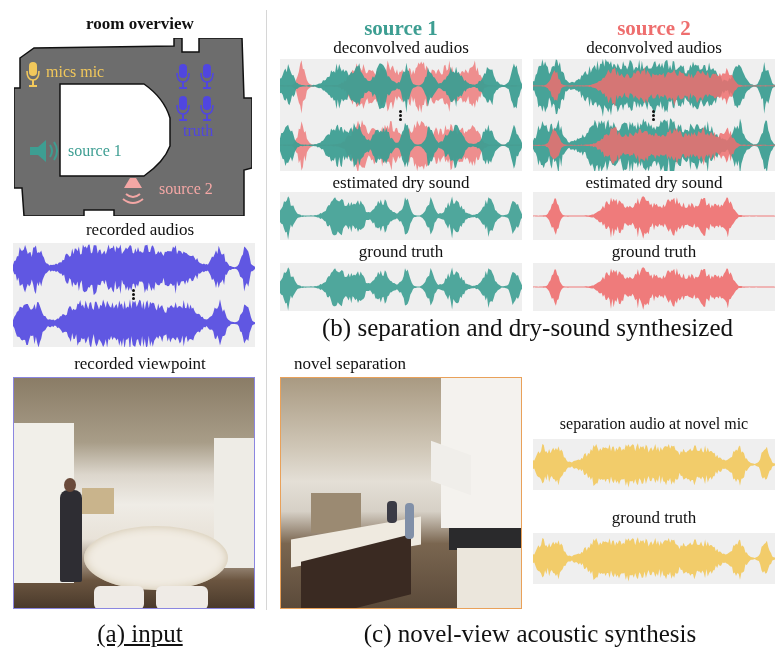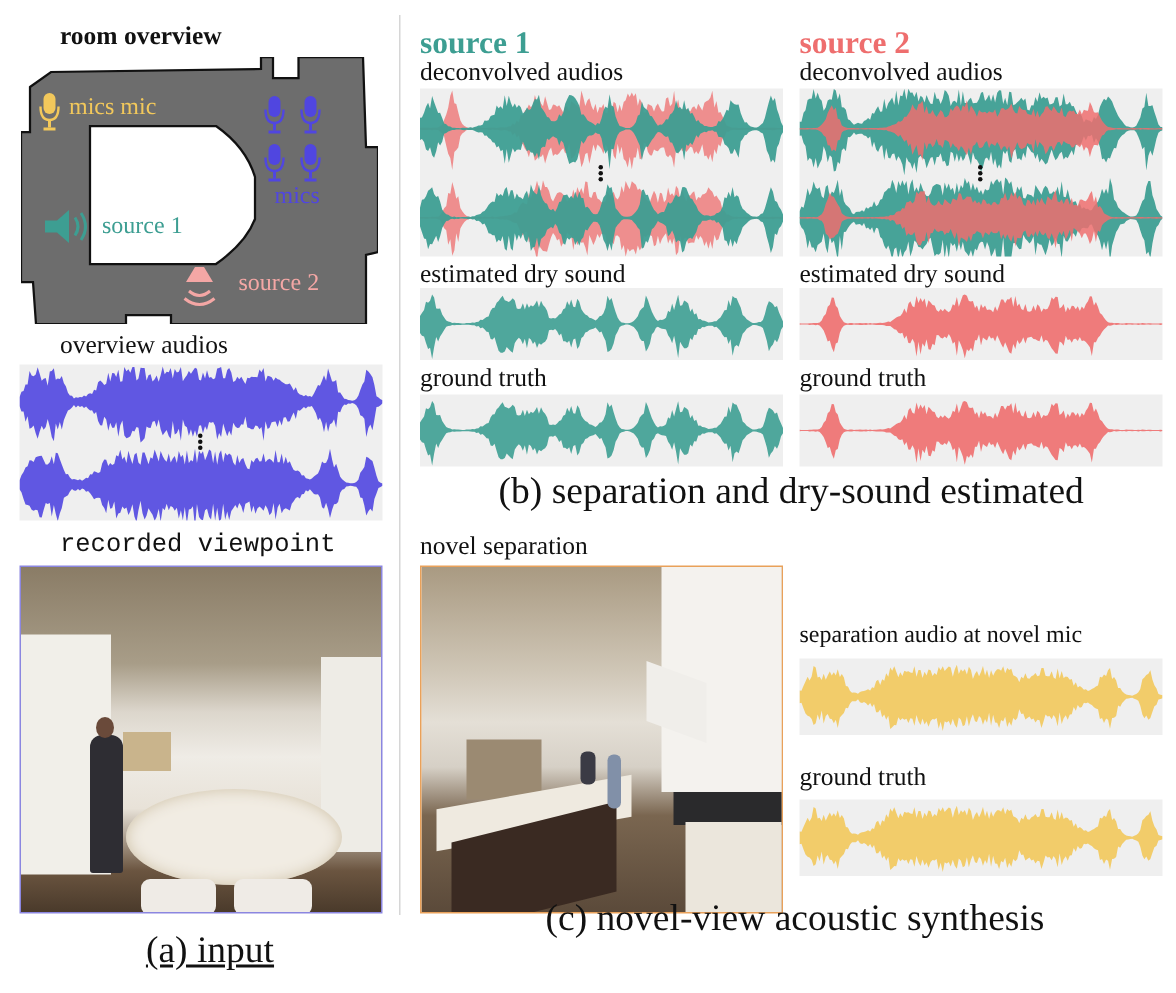--- a/index.html
+++ b/index.html
@@ -1,19 +1,19 @@
 <!DOCTYPE html>
 <html><head>
 <meta charset="utf-8">
 <style>
   html, body { margin:0; padding:0; background:#ffffff; }
   body { width:784px; height:662px; position:relative; overflow:hidden;
          font-family:"Liberation Serif", "DejaVu Serif", serif; color:#111; }
   .abs { position:absolute; }
-  .lbl { position:absolute; text-align:left; font-size:17px; white-space:nowrap; }
+  .lbl { position:absolute; text-align:center; font-size:17px; white-space:nowrap; }
   .bold { font-weight:bold; }
   .wave-box { position:absolute; background:#efefef; }
   .wave-box svg { display:block; width:100%; height:100%; }
   .divider { position:absolute; background:#d6d6d6; }
   .caption { position:absolute; text-align:center; font-size:25px; white-space:nowrap; }
   .photo { position:absolute; box-sizing:border-box; overflow:hidden; }
   .dots { position:absolute; width:4px; }
   .dots i { display:block; width:3px; height:3px; background:#111; border-radius:50%; margin:0 0 1px 0; }
 </style>
 </head>
@@ -61,54 +61,54 @@
         </g>
       <g transform="translate(24,32)">
           <rect x="3" y="0" width="8" height="14" rx="4" stroke="none"></rect>
           <path d="M1,9 Q1,18 7,18 Q13,18 13,9" stroke-width="1.6" fill="none"></path>
           <rect x="6" y="18" width="2" height="5" stroke="none"></rect>
           <rect x="3" y="23" width="8" height="2" stroke="none"></rect>
         </g>
     </g>
   </svg>
 </div>
-<div class="abs" style="left:183px; top:122px; font-size:16px; color:#5046e0;">mics</div>
+<div class="abs" style="left:183px; top:122px; font-size:16px; color:#5046e0;">truth</div>
 
 <div class="abs" style="left:28px; top:138px;">
   <svg width="34" height="26">
       <path d="M2,9 L10,9 L18,2 L18,24 L10,17 L2,17 Z" fill="#3d9e92"></path>
       <path d="M22,7 Q26,13 22,19" stroke="#3d9e92" stroke-width="2" fill="none"></path>
       <path d="M26,4 Q32,13 26,22" stroke="#3d9e92" stroke-width="2" fill="none"></path>
     </svg>
 </div>
 <div class="abs" style="left:68px; top:142px; font-size:16px; color:#3d9e92;">source 1</div>
 
 <div class="abs" style="left:118px; top:174px;">
   <svg width="30" height="34">
       <path d="M12,4 L18,4 L24,14 L6,14 Z" fill="#f4a7a5"></path>
       <path d="M8,20 Q15,26 22,20" stroke="#f4a7a5" stroke-width="2" fill="none"></path>
       <path d="M5,25 Q15,33 25,25" stroke="#f4a7a5" stroke-width="2" fill="none"></path>
     </svg>
 </div>
 <div class="abs" style="left:159px; top:180px; font-size:16px; color:#f4a7a5;">source 2</div>
 
-<div class="lbl" style="left:40px; top:220px; width:200px;">overview audios</div>
+<div class="lbl" style="left:40px; top:220px; width:200px;">recorded audios</div>
 <div class="wave-box" style="left:13px; top:243px; width:242px; height:104px;">
   <svg class="wave" viewBox="0 0 242 104">
       <path d="M0,21.876298612162525 L0.0,21.9 L1.3,18.1 L2.7,17.6 L4.0,13.3 L5.4,13.3 L6.7,4.3 L8.1,7.4 L9.4,7.8 L10.8,6.6 L12.1,1.9 L13.4,6.0 L14.8,10.9 L16.1,9.5 L17.5,9.0 L18.8,14.1 L20.2,4.6 L21.5,4.4 L22.9,2.5 L24.2,10.1 L25.5,9.3 L26.9,9.7 L28.2,7.6 L29.6,12.5 L30.9,14.5 L32.3,18.9 L33.6,20.6 L35.0,20.8 L36.3,22.6 L37.6,21.8 L39.0,22.1 L40.3,21.7 L41.7,21.8 L43.0,20.6 L44.4,21.4 L45.7,19.7 L47.1,19.2 L48.4,19.6 L49.7,16.8 L51.1,17.3 L52.4,11.8 L53.8,10.6 L55.1,11.8 L56.5,13.7 L57.8,12.9 L59.2,5.5 L60.5,11.3 L61.8,5.6 L63.2,5.8 L64.5,8.3 L65.9,3.5 L67.2,11.5 L68.6,11.1 L69.9,1.6 L71.3,4.5 L72.6,3.2 L73.9,5.5 L75.3,1.7 L76.6,1.6 L78.0,10.6 L79.3,9.4 L80.7,2.2 L82.0,2.3 L83.4,2.4 L84.7,10.6 L86.0,7.1 L87.4,6.5 L88.7,11.4 L90.1,9.8 L91.4,7.4 L92.8,11.5 L94.1,7.2 L95.5,1.4 L96.8,6.5 L98.1,4.9 L99.5,5.1 L100.8,2.3 L102.2,9.3 L103.5,3.0 L104.9,5.4 L106.2,4.9 L107.6,1.6 L108.9,11.1 L110.2,9.0 L111.6,7.1 L112.9,4.4 L114.3,6.2 L115.6,4.2 L117.0,2.1 L118.3,2.9 L119.7,10.1 L121.0,10.6 L122.3,5.3 L123.7,9.3 L125.0,3.9 L126.4,8.8 L127.7,8.3 L129.1,9.8 L130.4,9.2 L131.8,2.6 L133.1,2.3 L134.4,1.7 L135.8,9.1 L137.1,9.1 L138.5,3.6 L139.8,2.3 L141.2,5.4 L142.5,11.6 L143.9,10.8 L145.2,8.1 L146.5,9.9 L147.9,8.2 L149.2,10.7 L150.6,13.0 L151.9,8.8 L153.3,9.1 L154.6,8.1 L156.0,8.3 L157.3,8.3 L158.6,8.5 L160.0,3.4 L161.3,5.2 L162.7,2.3 L164.0,11.3 L165.4,7.5 L166.7,7.8 L168.1,8.5 L169.4,10.9 L170.7,8.6 L172.1,9.8 L173.4,10.1 L174.8,11.5 L176.1,12.4 L177.5,13.1 L178.8,13.1 L180.2,12.6 L181.5,14.8 L182.8,17.3 L184.2,15.1 L185.5,18.7 L186.9,20.0 L188.2,20.4 L189.6,21.2 L190.9,20.4 L192.3,21.4 L193.6,21.0 L194.9,21.7 L196.3,19.3 L197.6,16.7 L199.0,13.6 L200.3,14.2 L201.7,10.9 L203.0,7.2 L204.4,10.9 L205.7,2.7 L207.0,6.8 L208.4,11.3 L209.7,11.4 L211.1,10.4 L212.4,18.7 L213.8,18.7 L215.1,20.7 L216.5,22.9 L217.8,23.0 L219.1,23.7 L220.5,23.9 L221.8,24.2 L223.2,23.8 L224.5,23.0 L225.9,20.9 L227.2,17.0 L228.6,13.3 L229.9,11.4 L231.2,3.5 L232.6,4.7 L233.9,6.4 L235.3,8.5 L236.6,13.7 L238.0,21.1 L239.3,22.0 L240.7,23.1 L242.0,23.8 L242.0,25.9 L240.7,27.2 L239.3,28.2 L238.0,28.4 L236.6,36.6 L235.3,43.8 L233.9,40.0 L232.6,42.3 L231.2,48.4 L229.9,36.1 L228.6,34.5 L227.2,33.8 L225.9,29.5 L224.5,27.1 L223.2,26.1 L221.8,25.7 L220.5,26.1 L219.1,26.0 L217.8,27.0 L216.5,26.7 L215.1,28.5 L213.8,31.8 L212.4,31.5 L211.1,42.1 L209.7,36.5 L208.4,39.0 L207.0,39.9 L205.7,44.9 L204.4,38.2 L203.0,45.1 L201.7,39.0 L200.3,35.5 L199.0,37.2 L197.6,32.5 L196.3,30.0 L194.9,27.6 L193.6,28.2 L192.3,28.0 L190.9,29.3 L189.6,28.3 L188.2,29.6 L186.9,30.8 L185.5,30.3 L184.2,36.3 L182.8,32.0 L181.5,34.5 L180.2,37.8 L178.8,38.2 L177.5,35.2 L176.1,35.4 L174.8,40.6 L173.4,37.0 L172.1,41.7 L170.7,38.0 L169.4,38.2 L168.1,38.5 L166.7,42.2 L165.4,43.0 L164.0,37.9 L162.7,50.8 L161.3,41.6 L160.0,43.2 L158.6,41.0 L157.3,40.6 L156.0,43.1 L154.6,43.2 L153.3,42.3 L151.9,42.0 L150.6,34.7 L149.2,40.2 L147.9,39.8 L146.5,42.2 L145.2,42.3 L143.9,41.4 L142.5,38.9 L141.2,47.4 L139.8,44.2 L138.5,47.9 L137.1,43.7 L135.8,39.4 L134.4,48.3 L133.1,45.6 L131.8,50.0 L130.4,40.8 L129.1,38.4 L127.7,38.8 L126.4,38.3 L125.0,43.7 L123.7,41.1 L122.3,45.8 L121.0,40.5 L119.7,40.9 L118.3,48.1 L117.0,43.9 L115.6,48.1 L114.3,43.2 L112.9,47.5 L111.6,41.8 L110.2,40.9 L108.9,36.7 L107.6,50.9 L106.2,42.8 L104.9,45.6 L103.5,46.6 L102.2,37.7 L100.8,49.5 L99.5,47.7 L98.1,43.7 L96.8,45.4 L95.5,47.1 L94.1,43.1 L92.8,36.7 L91.4,41.6 L90.1,37.7 L88.7,38.1 L87.4,42.3 L86.0,42.1 L84.7,41.4 L83.4,49.1 L82.0,50.9 L80.7,52.0 L79.3,42.1 L78.0,41.7 L76.6,44.7 L75.3,44.1 L73.9,47.9 L72.6,48.7 L71.3,49.2 L69.9,47.4 L68.6,37.3 L67.2,40.5 L65.9,48.1 L64.5,38.5 L63.2,42.2 L61.8,42.1 L60.5,38.9 L59.2,44.2 L57.8,36.7 L56.5,34.9 L55.1,40.6 L53.8,40.5 L52.4,37.7 L51.1,31.6 L49.7,33.0 L48.4,30.5 L47.1,30.7 L45.7,29.5 L44.4,28.0 L43.0,29.0 L41.7,27.7 L40.3,28.3 L39.0,27.4 L37.6,28.7 L36.3,27.0 L35.0,28.6 L33.6,30.0 L32.3,30.7 L30.9,33.8 L29.6,37.0 L28.2,43.4 L26.9,38.4 L25.5,43.3 L24.2,39.3 L22.9,51.1 L21.5,48.3 L20.2,41.6 L18.8,36.4 L17.5,41.6 L16.1,43.5 L14.8,40.8 L13.4,44.8 L12.1,49.5 L10.8,45.9 L9.4,40.7 L8.1,42.2 L6.7,42.8 L5.4,34.5 L4.0,38.1 L2.7,31.3 L1.3,31.3 L0.0,27.6 Z" fill="#5046e0" opacity="0.9"></path>
       <path d="M0,77.34784444593026 L0.0,77.3 L1.3,73.8 L2.7,71.7 L4.0,68.7 L5.4,67.9 L6.7,63.8 L8.1,64.0 L9.4,65.0 L10.8,61.9 L12.1,61.4 L13.4,61.0 L14.8,60.9 L16.1,63.7 L17.5,66.6 L18.8,66.6 L20.2,65.1 L21.5,61.1 L22.9,66.5 L24.2,58.9 L25.5,59.2 L26.9,63.1 L28.2,66.7 L29.6,70.4 L30.9,73.1 L32.3,73.0 L33.6,75.3 L35.0,76.7 L36.3,76.3 L37.6,76.6 L39.0,77.1 L40.3,76.5 L41.7,77.5 L43.0,76.7 L44.4,75.5 L45.7,75.8 L47.1,73.2 L48.4,73.3 L49.7,71.1 L51.1,71.6 L52.4,72.4 L53.8,71.7 L55.1,66.0 L56.5,63.3 L57.8,63.5 L59.2,67.6 L60.5,65.7 L61.8,67.0 L63.2,66.2 L64.5,60.5 L65.9,61.3 L67.2,56.9 L68.6,63.3 L69.9,61.4 L71.3,65.6 L72.6,57.5 L73.9,62.1 L75.3,66.3 L76.6,60.1 L78.0,58.9 L79.3,65.3 L80.7,66.9 L82.0,58.7 L83.4,58.7 L84.7,62.5 L86.0,66.5 L87.4,61.8 L88.7,62.9 L90.1,56.6 L91.4,60.3 L92.8,64.7 L94.1,57.7 L95.5,61.1 L96.8,63.5 L98.1,64.8 L99.5,59.3 L100.8,65.4 L102.2,62.7 L103.5,61.0 L104.9,65.7 L106.2,57.6 L107.6,61.9 L108.9,60.2 L110.2,66.6 L111.6,57.4 L112.9,65.7 L114.3,63.6 L115.6,64.6 L117.0,56.2 L118.3,65.7 L119.7,57.5 L121.0,59.7 L122.3,57.8 L123.7,63.9 L125.0,60.8 L126.4,56.7 L127.7,57.7 L129.1,65.8 L130.4,58.0 L131.8,66.8 L133.1,59.5 L134.4,57.2 L135.8,65.2 L137.1,58.8 L138.5,60.7 L139.8,59.4 L141.2,60.5 L142.5,65.3 L143.9,67.4 L145.2,60.4 L146.5,65.6 L147.9,63.1 L149.2,62.3 L150.6,66.5 L151.9,69.4 L153.3,69.8 L154.6,63.7 L156.0,65.3 L157.3,62.9 L158.6,62.2 L160.0,64.6 L161.3,64.5 L162.7,59.1 L164.0,65.2 L165.4,63.5 L166.7,62.9 L168.1,63.8 L169.4,65.5 L170.7,57.0 L172.1,65.1 L173.4,65.2 L174.8,59.3 L176.1,66.3 L177.5,61.5 L178.8,65.8 L180.2,64.5 L181.5,67.9 L182.8,70.3 L184.2,71.0 L185.5,70.7 L186.9,71.6 L188.2,74.0 L189.6,73.8 L190.9,75.9 L192.3,76.2 L193.6,76.6 L194.9,76.0 L196.3,74.6 L197.6,73.6 L199.0,72.7 L200.3,69.7 L201.7,64.6 L203.0,65.8 L204.4,65.5 L205.7,62.7 L207.0,56.2 L208.4,63.3 L209.7,68.7 L211.1,66.2 L212.4,70.3 L213.8,74.8 L215.1,76.5 L216.5,77.6 L217.8,78.6 L219.1,78.8 L220.5,79.1 L221.8,79.2 L223.2,79.0 L224.5,78.4 L225.9,76.9 L227.2,72.1 L228.6,70.4 L229.9,68.4 L231.2,61.5 L232.6,62.2 L233.9,63.4 L235.3,64.3 L236.6,68.8 L238.0,74.2 L239.3,77.8 L240.7,78.8 L242.0,79.3 L242.0,80.9 L240.7,81.6 L239.3,82.3 L238.0,86.0 L236.6,89.7 L235.3,98.0 L233.9,96.1 L232.6,97.8 L231.2,100.6 L229.9,94.0 L228.6,89.0 L227.2,88.6 L225.9,83.5 L224.5,81.5 L223.2,81.3 L221.8,81.0 L220.5,80.9 L219.1,81.1 L217.8,81.3 L216.5,83.0 L215.1,83.5 L213.8,85.5 L212.4,91.6 L211.1,93.0 L209.7,93.1 L208.4,96.9 L207.0,102.4 L205.7,96.4 L204.4,92.2 L203.0,96.2 L201.7,95.2 L200.3,88.6 L199.0,86.5 L197.6,86.7 L196.3,86.4 L194.9,84.7 L193.6,83.1 L192.3,84.6 L190.9,83.8 L189.6,86.4 L188.2,86.5 L186.9,89.4 L185.5,88.4 L184.2,89.0 L182.8,91.1 L181.5,92.9 L180.2,97.4 L178.8,96.5 L177.5,95.9 L176.1,96.6 L174.8,99.2 L173.4,92.8 L172.1,95.4 L170.7,103.4 L169.4,92.4 L168.1,98.6 L166.7,100.5 L165.4,96.3 L164.0,93.8 L162.7,97.5 L161.3,95.9 L160.0,94.6 L158.6,96.0 L157.3,99.5 L156.0,94.2 L154.6,98.6 L153.3,91.3 L151.9,92.2 L150.6,92.8 L149.2,99.0 L147.9,94.5 L146.5,92.4 L145.2,96.0 L143.9,93.6 L142.5,95.8 L141.2,97.7 L139.8,103.7 L138.5,98.0 L137.1,103.5 L135.8,92.8 L134.4,103.2 L133.1,104.4 L131.8,95.5 L130.4,104.1 L129.1,92.9 L127.7,103.4 L126.4,101.5 L125.0,96.1 L123.7,97.1 L122.3,103.8 L121.0,103.3 L119.7,101.7 L118.3,93.0 L117.0,108.5 L115.6,94.5 L114.3,96.4 L112.9,96.7 L111.6,105.9 L110.2,95.0 L108.9,103.8 L107.6,97.2 L106.2,102.7 L104.9,95.5 L103.5,97.5 L102.2,95.1 L100.8,94.3 L99.5,97.1 L98.1,92.9 L96.8,97.2 L95.5,95.6 L94.1,104.8 L92.8,96.2 L91.4,101.6 L90.1,104.1 L88.7,100.2 L87.4,98.1 L86.0,95.9 L84.7,100.7 L83.4,103.4 L82.0,99.2 L80.7,90.9 L79.3,97.2 L78.0,105.1 L76.6,101.4 L75.3,93.2 L73.9,97.8 L72.6,100.4 L71.3,95.3 L69.9,96.4 L68.6,94.7 L67.2,98.9 L65.9,99.3 L64.5,102.7 L63.2,91.3 L61.8,95.7 L60.5,96.2 L59.2,90.1 L57.8,99.1 L56.5,95.6 L55.1,93.6 L53.8,89.0 L52.4,88.8 L51.1,89.0 L49.7,89.9 L48.4,87.7 L47.1,85.9 L45.7,84.4 L44.4,84.9 L43.0,83.1 L41.7,82.6 L40.3,84.0 L39.0,83.0 L37.6,84.2 L36.3,84.0 L35.0,83.0 L33.6,84.7 L32.3,87.1 L30.9,88.0 L29.6,88.9 L28.2,95.7 L26.9,99.1 L25.5,104.5 L24.2,99.7 L22.9,93.7 L21.5,101.3 L20.2,92.4 L18.8,93.0 L17.5,92.4 L16.1,97.0 L14.8,102.0 L13.4,101.9 L12.1,97.1 L10.8,96.8 L9.4,97.5 L8.1,96.8 L6.7,94.2 L5.4,93.7 L4.0,93.4 L2.7,89.7 L1.3,85.1 L0.0,83.1 Z" fill="#5046e0" opacity="0.9"></path>
     </svg>
 </div>
 <div class="dots" style="left:132px; top:289px;">
     <i></i>
     <i></i>
     <i></i>
   </div>
 
-<div class="lbl" style="left:40px; top:354px; width:200px;font-family:Liberation Mono, monospace;">recorded viewpoint</div>
+<div class="lbl" style="left:40px; top:354px; width:200px;">recorded viewpoint</div>
 <div class="photo" style="left:13px; top:377px; width:242px; height:232px; border:1.5px solid #8b86e0; background:linear-gradient(180deg,#8a7c66 0%,#a89d88 28%,#dcd6cc 42%,#efece6 55%,#e8e2d8 70%,#6b5540 88%,#4a3a2b 100%);">
   <div class="abs" style="left:0; top:45px; width:60px; height:160px; background:#f1efe9;"></div>
   <div class="abs" style="left:200px; top:60px; width:42px; height:130px; background:#eeece6;"></div>
   <div class="abs" style="left:68px; top:110px; width:32px; height:26px; background:#c9b48c;"></div>
   <div class="abs" style="left:46px; top:112px; width:22px; height:92px; background:#2e2d33; border-radius:8px 8px 2px 2px;"></div>
   <div class="abs" style="left:50px; top:100px; width:12px; height:14px; background:#6a4a3a; border-radius:50%;"></div>
   <div class="abs" style="left:70px; top:148px; width:144px; height:64px; background:#f1ece3; border-radius:50%; box-shadow: inset 0 0 10px #cfc2a8;"></div>
   <div class="abs" style="left:80px; top:208px; width:50px; height:24px; background:#efebe6; border-radius:6px;"></div>
   <div class="abs" style="left:142px; top:208px; width:52px; height:24px; background:#efebe6; border-radius:6px;"></div>
 </div>
@@ -167,21 +167,21 @@
   <svg class="wave sparse" viewBox="0 0 242 48">
       <path d="M0,18.637104585394887 L0.0,18.6 L1.3,16.7 L2.7,14.6 L4.0,9.2 L5.4,9.9 L6.7,8.5 L8.1,4.3 L9.4,6.3 L10.8,13.7 L12.1,13.8 L13.4,13.6 L14.8,17.6 L16.1,19.7 L17.5,21.7 L18.8,22.3 L20.2,22.6 L21.5,23.4 L22.9,23.2 L24.2,23.4 L25.5,23.4 L26.9,23.5 L28.2,23.6 L29.6,23.6 L30.9,23.3 L32.3,23.4 L33.6,23.4 L35.0,23.0 L36.3,23.2 L37.6,22.7 L39.0,22.5 L40.3,21.1 L41.7,21.4 L43.0,20.3 L44.4,19.4 L45.7,19.0 L47.1,15.2 L48.4,13.3 L49.7,13.2 L51.1,9.8 L52.4,8.7 L53.8,6.6 L55.1,5.2 L56.5,8.1 L57.8,8.7 L59.2,9.4 L60.5,8.3 L61.8,6.9 L63.2,8.3 L64.5,13.7 L65.9,14.0 L67.2,13.6 L68.6,10.2 L69.9,14.3 L71.3,10.1 L72.6,13.1 L73.9,11.5 L75.3,12.4 L76.6,10.8 L78.0,8.3 L79.3,12.9 L80.7,8.5 L82.0,11.4 L83.4,12.8 L84.7,15.2 L86.0,20.0 L87.4,20.3 L88.7,20.0 L90.1,20.4 L91.4,19.3 L92.8,17.7 L94.1,17.1 L95.5,14.1 L96.8,13.5 L98.1,8.8 L99.5,11.7 L100.8,7.6 L102.2,12.5 L103.5,12.9 L104.9,7.2 L106.2,9.1 L107.6,14.1 L108.9,16.1 L110.2,17.7 L111.6,18.3 L112.9,19.9 L114.3,20.1 L115.6,20.9 L117.0,21.7 L118.3,20.7 L119.7,18.9 L121.0,18.5 L122.3,16.9 L123.7,13.1 L125.0,5.2 L126.4,8.4 L127.7,6.6 L129.1,11.8 L130.4,16.0 L131.8,19.8 L133.1,21.9 L134.4,23.0 L135.8,23.2 L137.1,23.5 L138.5,23.5 L139.8,23.4 L141.2,22.8 L142.5,22.0 L143.9,20.5 L145.2,18.9 L146.5,15.3 L147.9,13.6 L149.2,12.7 L150.6,5.0 L151.9,7.9 L153.3,12.1 L154.6,15.9 L156.0,18.7 L157.3,20.9 L158.6,22.0 L160.0,21.1 L161.3,21.4 L162.7,20.9 L164.0,19.9 L165.4,15.2 L166.7,16.1 L168.1,10.3 L169.4,14.7 L170.7,9.6 L172.1,4.5 L173.4,11.8 L174.8,11.5 L176.1,8.3 L177.5,9.2 L178.8,10.4 L180.2,15.9 L181.5,13.6 L182.8,17.6 L184.2,16.8 L185.5,20.8 L186.9,20.7 L188.2,21.6 L189.6,21.8 L190.9,22.4 L192.3,23.0 L193.6,22.8 L194.9,22.7 L196.3,22.1 L197.6,22.1 L199.0,20.6 L200.3,19.6 L201.7,17.4 L203.0,14.8 L204.4,14.6 L205.7,8.0 L207.0,12.2 L208.4,5.3 L209.7,6.5 L211.1,6.9 L212.4,10.0 L213.8,13.0 L215.1,18.0 L216.5,19.1 L217.8,20.9 L219.1,21.7 L220.5,22.7 L221.8,23.3 L223.2,23.3 L224.5,23.1 L225.9,22.7 L227.2,22.6 L228.6,21.3 L229.9,17.5 L231.2,12.4 L232.6,8.9 L233.9,9.5 L235.3,10.6 L236.6,12.8 L238.0,12.0 L239.3,16.2 L240.7,19.3 L242.0,22.3 L242.0,25.8 L240.7,27.8 L239.3,33.1 L238.0,36.1 L236.6,34.3 L235.3,37.6 L233.9,39.4 L232.6,42.1 L231.2,35.2 L229.9,30.6 L228.6,26.7 L227.2,25.6 L225.9,25.3 L224.5,24.8 L223.2,24.7 L221.8,24.6 L220.5,25.5 L219.1,26.4 L217.8,27.2 L216.5,29.0 L215.1,30.5 L213.8,34.9 L212.4,39.1 L211.1,38.0 L209.7,39.2 L208.4,45.1 L207.0,34.1 L205.7,37.4 L204.4,32.6 L203.0,32.8 L201.7,31.1 L200.3,28.5 L199.0,27.1 L197.6,25.8 L196.3,26.2 L194.9,25.1 L193.6,25.2 L192.3,25.2 L190.9,25.5 L189.6,26.1 L188.2,26.0 L186.9,27.3 L185.5,27.4 L184.2,31.3 L182.8,31.1 L181.5,34.9 L180.2,33.4 L178.8,39.2 L177.5,40.2 L176.1,40.1 L174.8,38.4 L173.4,35.9 L172.1,46.6 L170.7,38.2 L169.4,31.8 L168.1,36.8 L166.7,33.4 L165.4,31.5 L164.0,27.7 L162.7,27.4 L161.3,27.1 L160.0,26.6 L158.6,25.9 L157.3,26.5 L156.0,29.3 L154.6,30.8 L153.3,37.0 L151.9,40.3 L150.6,42.4 L149.2,35.3 L147.9,35.4 L146.5,33.5 L145.2,29.5 L143.9,27.7 L142.5,26.0 L141.2,25.3 L139.8,24.6 L138.5,24.4 L137.1,24.4 L135.8,24.9 L134.4,25.1 L133.1,26.0 L131.8,29.0 L130.4,31.5 L129.1,37.0 L127.7,40.7 L126.4,42.0 L125.0,42.6 L123.7,35.1 L122.3,32.3 L121.0,29.0 L119.7,29.7 L118.3,27.8 L117.0,26.3 L115.6,27.2 L114.3,27.5 L112.9,28.0 L111.6,29.2 L110.2,29.6 L108.9,32.4 L107.6,33.3 L106.2,38.7 L104.9,40.7 L103.5,33.7 L102.2,34.4 L100.8,39.6 L99.5,35.1 L98.1,36.5 L96.8,35.5 L95.5,35.5 L94.1,30.3 L92.8,31.6 L91.4,28.9 L90.1,27.3 L88.7,28.1 L87.4,27.9 L86.0,28.1 L84.7,33.9 L83.4,35.9 L82.0,36.7 L80.7,37.9 L79.3,36.9 L78.0,40.0 L76.6,35.6 L75.3,37.3 L73.9,34.4 L72.6,33.3 L71.3,40.2 L69.9,33.8 L68.6,37.5 L67.2,34.4 L65.9,33.1 L64.5,34.6 L63.2,36.6 L61.8,43.2 L60.5,42.2 L59.2,40.9 L57.8,39.3 L56.5,42.4 L55.1,43.2 L53.8,43.2 L52.4,41.9 L51.1,37.6 L49.7,32.8 L48.4,34.4 L47.1,34.0 L45.7,29.4 L44.4,29.1 L43.0,27.5 L41.7,26.3 L40.3,26.9 L39.0,25.4 L37.6,25.6 L36.3,24.9 L35.0,24.8 L33.6,24.6 L32.3,24.5 L30.9,24.5 L29.6,24.5 L28.2,24.5 L26.9,24.6 L25.5,24.7 L24.2,24.6 L22.9,24.9 L21.5,24.7 L20.2,25.2 L18.8,25.4 L17.5,25.9 L16.1,28.0 L14.8,30.2 L13.4,32.4 L12.1,35.6 L10.8,32.6 L9.4,39.5 L8.1,47.4 L6.7,39.8 L5.4,40.6 L4.0,36.6 L2.7,32.3 L1.3,31.8 L0.0,30.0 Z" fill="#3d9e92" opacity="0.9"></path>
     </svg>
 </div>
 <div class="wave-box" style="left:533px; top:263px; width:242px; height:48px;">
   <svg class="wave sparse2" viewBox="0 0 242 48">
       <path d="M0,23.497907473134234 L0.0,23.5 L1.3,23.6 L2.7,23.6 L4.0,23.6 L5.4,23.7 L6.7,23.5 L8.1,23.5 L9.4,23.4 L10.8,23.3 L12.1,23.3 L13.4,23.0 L14.8,21.7 L16.1,18.9 L17.5,17.3 L18.8,12.5 L20.2,11.2 L21.5,6.4 L22.9,6.5 L24.2,11.8 L25.5,13.3 L26.9,18.6 L28.2,20.8 L29.6,22.8 L30.9,23.3 L32.3,23.6 L33.6,23.4 L35.0,23.4 L36.3,23.6 L37.6,23.5 L39.0,23.5 L40.3,23.4 L41.7,23.5 L43.0,23.5 L44.4,23.4 L45.7,23.6 L47.1,23.4 L48.4,23.6 L49.7,23.5 L51.1,23.5 L52.4,23.3 L53.8,23.2 L55.1,23.4 L56.5,23.2 L57.8,22.9 L59.2,22.4 L60.5,22.6 L61.8,21.6 L63.2,20.7 L64.5,19.7 L65.9,19.0 L67.2,18.6 L68.6,16.8 L69.9,13.7 L71.3,16.6 L72.6,10.5 L73.9,8.9 L75.3,12.1 L76.6,12.8 L78.0,5.4 L79.3,10.0 L80.7,6.7 L82.0,9.4 L83.4,7.0 L84.7,13.1 L86.0,8.2 L87.4,9.6 L88.7,11.4 L90.1,11.6 L91.4,14.9 L92.8,15.9 L94.1,14.0 L95.5,15.5 L96.8,13.8 L98.1,15.1 L99.5,16.1 L100.8,14.8 L102.2,10.8 L103.5,11.7 L104.9,6.0 L106.2,12.5 L107.6,8.5 L108.9,4.9 L110.2,4.3 L111.6,5.2 L112.9,8.6 L114.3,9.0 L115.6,8.7 L117.0,13.3 L118.3,11.6 L119.7,15.8 L121.0,10.7 L122.3,13.3 L123.7,11.7 L125.0,14.7 L126.4,14.4 L127.7,14.6 L129.1,16.2 L130.4,12.2 L131.8,15.3 L133.1,11.8 L134.4,7.7 L135.8,7.6 L137.1,10.1 L138.5,7.5 L139.8,7.7 L141.2,5.8 L142.5,12.6 L143.9,5.3 L145.2,12.1 L146.5,10.3 L147.9,14.0 L149.2,14.9 L150.6,10.6 L151.9,15.5 L153.3,15.9 L154.6,15.3 L156.0,11.6 L157.3,15.1 L158.6,10.8 L160.0,12.4 L161.3,16.0 L162.7,13.6 L164.0,14.4 L165.4,13.9 L166.7,11.2 L168.1,6.2 L169.4,7.6 L170.7,5.9 L172.1,6.0 L173.4,13.6 L174.8,12.7 L176.1,10.7 L177.5,16.2 L178.8,12.6 L180.2,14.8 L181.5,11.8 L182.8,12.0 L184.2,14.1 L185.5,12.2 L186.9,15.4 L188.2,12.4 L189.6,14.0 L190.9,10.8 L192.3,8.8 L193.6,5.5 L194.9,5.7 L196.3,11.6 L197.6,9.3 L199.0,12.6 L200.3,16.7 L201.7,17.9 L203.0,19.8 L204.4,21.6 L205.7,22.9 L207.0,23.1 L208.4,23.1 L209.7,23.5 L211.1,23.4 L212.4,23.4 L213.8,23.6 L215.1,23.6 L216.5,23.6 L217.8,23.4 L219.1,23.5 L220.5,23.5 L221.8,23.5 L223.2,23.6 L224.5,23.6 L225.9,23.5 L227.2,23.6 L228.6,23.4 L229.9,23.5 L231.2,23.6 L232.6,23.5 L233.9,23.5 L235.3,23.6 L236.6,23.6 L238.0,23.6 L239.3,23.6 L240.7,23.5 L242.0,23.7 L242.0,24.4 L240.7,24.6 L239.3,24.4 L238.0,24.4 L236.6,24.4 L235.3,24.4 L233.9,24.5 L232.6,24.4 L231.2,24.4 L229.9,24.5 L228.6,24.5 L227.2,24.4 L225.9,24.6 L224.5,24.4 L223.2,24.3 L221.8,24.5 L220.5,24.4 L219.1,24.4 L217.8,24.6 L216.5,24.3 L215.1,24.5 L213.8,24.4 L212.4,24.5 L211.1,24.7 L209.7,24.4 L208.4,24.9 L207.0,25.1 L205.7,25.0 L204.4,26.4 L203.0,27.6 L201.7,29.4 L200.3,31.8 L199.0,33.2 L197.6,36.1 L196.3,36.2 L194.9,45.3 L193.6,39.5 L192.3,37.6 L190.9,36.0 L189.6,35.0 L188.2,35.4 L186.9,32.7 L185.5,35.4 L184.2,33.8 L182.8,34.0 L181.5,36.5 L180.2,34.2 L178.8,34.7 L177.5,31.8 L176.1,38.5 L174.8,36.5 L173.4,35.6 L172.1,43.8 L170.7,43.7 L169.4,41.8 L168.1,40.2 L166.7,37.6 L165.4,35.2 L164.0,34.5 L162.7,36.3 L161.3,31.5 L160.0,35.5 L158.6,35.0 L157.3,34.2 L156.0,34.0 L154.6,32.5 L153.3,32.9 L151.9,33.1 L150.6,37.0 L149.2,32.8 L147.9,35.9 L146.5,37.4 L145.2,34.7 L143.9,40.6 L142.5,37.4 L141.2,43.8 L139.8,42.9 L138.5,39.5 L137.1,36.2 L135.8,39.8 L134.4,37.3 L133.1,34.3 L131.8,31.5 L130.4,35.6 L129.1,33.0 L127.7,33.7 L126.4,31.7 L125.0,35.0 L123.7,34.2 L122.3,33.0 L121.0,38.3 L119.7,30.9 L118.3,34.8 L117.0,34.9 L115.6,42.3 L114.3,39.9 L112.9,42.2 L111.6,40.8 L110.2,46.8 L108.9,41.4 L107.6,37.8 L106.2,34.9 L104.9,45.2 L103.5,35.8 L102.2,37.2 L100.8,32.9 L99.5,30.7 L98.1,33.5 L96.8,32.4 L95.5,33.7 L94.1,33.2 L92.8,31.5 L91.4,31.3 L90.1,38.1 L88.7,37.2 L87.4,41.2 L86.0,40.8 L84.7,34.2 L83.4,39.1 L82.0,36.9 L80.7,44.3 L79.3,35.8 L78.0,45.7 L76.6,36.5 L75.3,33.9 L73.9,36.9 L72.6,36.7 L71.3,31.6 L69.9,33.8 L68.6,29.8 L67.2,30.4 L65.9,29.9 L64.5,27.8 L63.2,27.5 L61.8,26.3 L60.5,25.3 L59.2,25.4 L57.8,25.3 L56.5,24.9 L55.1,24.7 L53.8,24.7 L52.4,24.6 L51.1,24.6 L49.7,24.5 L48.4,24.4 L47.1,24.5 L45.7,24.4 L44.4,24.6 L43.0,24.5 L41.7,24.6 L40.3,24.6 L39.0,24.5 L37.6,24.5 L36.3,24.4 L35.0,24.7 L33.6,24.6 L32.3,24.5 L30.9,24.6 L29.6,25.2 L28.2,26.9 L26.9,29.9 L25.5,36.3 L24.2,37.0 L22.9,42.8 L21.5,39.6 L20.2,35.0 L18.8,35.7 L17.5,31.9 L16.1,28.3 L14.8,26.5 L13.4,25.0 L12.1,24.5 L10.8,24.8 L9.4,24.5 L8.1,24.5 L6.7,24.6 L5.4,24.4 L4.0,24.4 L2.7,24.4 L1.3,24.3 L0.0,24.5 Z" fill="#ee6e6e" opacity="0.9"></path>
     </svg>
 </div>
 
-<div class="caption" style="left:280px; top:314px; width:495px;">(b) separation and dry-sound estimated</div>
+<div class="caption" style="left:280px; top:314px; width:495px;">(b) separation and dry-sound synthesized</div>
 
 <div class="lbl" style="left:280px; top:354px; width:140px;">novel separation</div>
 <div class="photo" style="left:280px; top:377px; width:242px; height:232px; border:1.5px solid #e9a15a; background:linear-gradient(180deg,#a99a82 0%,#cfc6b6 30%,#e4dfd6 45%,#d6d0c6 58%,#7a6650 72%,#5b4a3a 100%);">
   <div class="abs" style="left:160px; top:0; width:82px; height:150px; background:#f4f2ee;"></div>
   <div class="abs" style="left:150px; top:70px; width:40px; height:40px; background:#f0eeea; transform:skewY(20deg);"></div>
   <div class="abs" style="left:168px; top:150px; width:74px; height:22px; background:#2a2a2c;"></div>
   <div class="abs" style="left:176px; top:170px; width:66px; height:62px; background:#ebe6dc;"></div>
   <div class="abs" style="left:30px; top:115px; width:50px; height:40px; background:#9b8a72;"></div>
   <div class="abs" style="left:10px; top:150px; width:130px; height:28px; background:#efeae0; transform:skewY(-10deg);"></div>
   <div class="abs" style="left:20px; top:170px; width:110px; height:60px; background:#3a2a22; transform:skewY(-14deg);"></div>
@@ -195,13 +195,13 @@
       <path d="M0,21.27178723988148 L0.0,21.3 L1.3,21.5 L2.7,18.2 L4.0,15.3 L5.4,12.2 L6.7,14.6 L8.1,12.0 L9.4,5.0 L10.8,6.0 L12.1,12.7 L13.4,12.2 L14.8,14.4 L16.1,10.1 L17.5,14.2 L18.8,11.3 L20.2,8.7 L21.5,11.4 L22.9,9.1 L24.2,11.3 L25.5,7.2 L26.9,12.4 L28.2,10.4 L29.6,12.6 L30.9,18.3 L32.3,18.7 L33.6,21.5 L35.0,22.9 L36.3,22.6 L37.6,22.9 L39.0,23.5 L40.3,22.3 L41.7,21.8 L43.0,21.6 L44.4,21.1 L45.7,20.5 L47.1,21.3 L48.4,19.1 L49.7,19.7 L51.1,15.2 L52.4,14.1 L53.8,17.7 L55.1,13.9 L56.5,14.9 L57.8,9.9 L59.2,12.1 L60.5,6.0 L61.8,8.1 L63.2,5.1 L64.5,8.8 L65.9,12.5 L67.2,9.2 L68.6,11.6 L69.9,8.1 L71.3,8.9 L72.6,8.5 L73.9,9.3 L75.3,9.7 L76.6,5.2 L78.0,12.2 L79.3,7.7 L80.7,7.6 L82.0,13.0 L83.4,8.8 L84.7,11.3 L86.0,7.4 L87.4,7.9 L88.7,11.7 L90.1,9.7 L91.4,11.0 L92.8,5.6 L94.1,7.8 L95.5,5.2 L96.8,8.3 L98.1,6.8 L99.5,5.3 L100.8,6.0 L102.2,12.2 L103.5,7.3 L104.9,4.2 L106.2,10.4 L107.6,7.2 L108.9,8.6 L110.2,7.0 L111.6,10.7 L112.9,5.5 L114.3,7.7 L115.6,13.6 L117.0,10.1 L118.3,8.3 L119.7,11.9 L121.0,9.0 L122.3,5.0 L123.7,11.4 L125.0,7.5 L126.4,13.0 L127.7,7.9 L129.1,11.5 L130.4,8.9 L131.8,7.2 L133.1,7.2 L134.4,8.1 L135.8,5.1 L137.1,9.8 L138.5,6.4 L139.8,7.6 L141.2,6.8 L142.5,11.1 L143.9,11.8 L145.2,12.8 L146.5,15.9 L147.9,12.1 L149.2,13.4 L150.6,9.8 L151.9,13.1 L153.3,13.5 L154.6,11.9 L156.0,11.2 L157.3,9.6 L158.6,11.9 L160.0,11.3 L161.3,6.4 L162.7,6.4 L164.0,11.5 L165.4,11.9 L166.7,11.8 L168.1,8.5 L169.4,12.6 L170.7,13.6 L172.1,6.6 L173.4,13.2 L174.8,8.4 L176.1,13.0 L177.5,12.0 L178.8,12.3 L180.2,14.2 L181.5,13.7 L182.8,18.2 L184.2,15.8 L185.5,19.3 L186.9,18.3 L188.2,19.4 L189.6,20.9 L190.9,20.5 L192.3,21.6 L193.6,21.2 L194.9,20.4 L196.3,19.6 L197.6,18.6 L199.0,18.0 L200.3,12.2 L201.7,12.7 L203.0,10.6 L204.4,11.7 L205.7,7.8 L207.0,6.4 L208.4,13.6 L209.7,12.4 L211.1,14.6 L212.4,19.6 L213.8,19.6 L215.1,21.9 L216.5,23.1 L217.8,24.0 L219.1,24.3 L220.5,24.5 L221.8,24.9 L223.2,24.2 L224.5,23.7 L225.9,22.5 L227.2,20.3 L228.6,13.8 L229.9,12.7 L231.2,11.0 L232.6,10.1 L233.9,7.8 L235.3,14.1 L236.6,17.8 L238.0,20.0 L239.3,23.6 L240.7,24.2 L242.0,24.5 L242.0,26.5 L240.7,27.0 L239.3,27.4 L238.0,30.9 L236.6,31.8 L235.3,35.5 L233.9,39.7 L232.6,40.8 L231.2,38.0 L229.9,39.8 L228.6,37.4 L227.2,31.5 L225.9,28.1 L224.5,27.4 L223.2,26.9 L221.8,26.1 L220.5,26.4 L219.1,26.7 L217.8,26.8 L216.5,28.1 L215.1,29.7 L213.8,32.1 L212.4,31.3 L211.1,38.3 L209.7,39.5 L208.4,39.7 L207.0,46.8 L205.7,40.9 L204.4,40.0 L203.0,43.0 L201.7,39.6 L200.3,40.4 L199.0,33.8 L197.6,33.4 L196.3,32.5 L194.9,31.0 L193.6,30.4 L192.3,29.4 L190.9,29.9 L189.6,29.5 L188.2,32.4 L186.9,32.9 L185.5,31.0 L184.2,34.9 L182.8,32.4 L181.5,37.2 L180.2,37.3 L178.8,40.8 L177.5,37.9 L176.1,39.9 L174.8,43.6 L173.4,35.9 L172.1,45.1 L170.7,39.7 L169.4,37.6 L168.1,40.5 L166.7,38.4 L165.4,38.6 L164.0,37.4 L162.7,42.0 L161.3,46.3 L160.0,41.1 L158.6,40.9 L157.3,42.7 L156.0,40.0 L154.6,40.6 L153.3,38.7 L151.9,39.7 L150.6,40.7 L149.2,36.7 L147.9,37.0 L146.5,33.8 L145.2,39.7 L143.9,41.1 L142.5,39.6 L141.2,44.8 L139.8,42.1 L138.5,45.7 L137.1,38.9 L135.8,42.0 L134.4,41.0 L133.1,46.3 L131.8,42.8 L130.4,42.6 L129.1,37.5 L127.7,44.9 L126.4,36.1 L125.0,42.9 L123.7,40.3 L122.3,44.1 L121.0,39.6 L119.7,38.4 L118.3,42.3 L117.0,41.9 L115.6,37.1 L114.3,40.2 L112.9,45.1 L111.6,38.5 L110.2,44.3 L108.9,45.1 L107.6,40.9 L106.2,39.3 L104.9,46.2 L103.5,44.2 L102.2,40.1 L100.8,44.7 L99.5,41.7 L98.1,42.6 L96.8,41.9 L95.5,48.4 L94.1,42.2 L92.8,46.7 L91.4,39.7 L90.1,40.6 L88.7,40.3 L87.4,41.6 L86.0,45.5 L84.7,41.8 L83.4,44.0 L82.0,40.0 L80.7,44.3 L79.3,41.9 L78.0,37.6 L76.6,44.9 L75.3,40.1 L73.9,39.9 L72.6,43.0 L71.3,40.1 L69.9,40.9 L68.6,39.9 L67.2,41.1 L65.9,39.2 L64.5,44.5 L63.2,44.3 L61.8,45.8 L60.5,47.0 L59.2,38.1 L57.8,40.9 L56.5,37.3 L55.1,39.2 L53.8,34.0 L52.4,35.8 L51.1,35.9 L49.7,30.3 L48.4,32.3 L47.1,29.7 L45.7,31.4 L44.4,29.8 L43.0,29.0 L41.7,29.7 L40.3,29.2 L39.0,27.2 L37.6,28.5 L36.3,28.5 L35.0,28.5 L33.6,30.2 L32.3,33.1 L30.9,32.8 L29.6,36.3 L28.2,37.8 L26.9,39.4 L25.5,46.3 L24.2,40.8 L22.9,43.1 L21.5,40.3 L20.2,40.1 L18.8,37.0 L17.5,38.4 L16.1,43.3 L14.8,34.7 L13.4,41.2 L12.1,37.3 L10.8,43.1 L9.4,44.4 L8.1,40.4 L6.7,38.6 L5.4,38.1 L4.0,36.7 L2.7,33.4 L1.3,29.5 L0.0,29.9 Z" fill="#f2c85b" opacity="0.9"></path>
     </svg>
 </div>
 <div class="lbl" style="left:533px; top:508px; width:242px;">ground truth</div>
 <div class="wave-box" style="left:533px; top:533px; width:242px; height:51px;">
   <svg class="wave" viewBox="0 0 242 51">
       <path d="M0,21.27178723988148 L0.0,21.3 L1.3,21.5 L2.7,18.2 L4.0,15.3 L5.4,12.2 L6.7,14.6 L8.1,12.0 L9.4,5.0 L10.8,6.0 L12.1,12.7 L13.4,12.2 L14.8,14.4 L16.1,10.1 L17.5,14.2 L18.8,11.3 L20.2,8.7 L21.5,11.4 L22.9,9.1 L24.2,11.3 L25.5,7.2 L26.9,12.4 L28.2,10.4 L29.6,12.6 L30.9,18.3 L32.3,18.7 L33.6,21.5 L35.0,22.9 L36.3,22.6 L37.6,22.9 L39.0,23.5 L40.3,22.3 L41.7,21.8 L43.0,21.6 L44.4,21.1 L45.7,20.5 L47.1,21.3 L48.4,19.1 L49.7,19.7 L51.1,15.2 L52.4,14.1 L53.8,17.7 L55.1,13.9 L56.5,14.9 L57.8,9.9 L59.2,12.1 L60.5,6.0 L61.8,8.1 L63.2,5.1 L64.5,8.8 L65.9,12.5 L67.2,9.2 L68.6,11.6 L69.9,8.1 L71.3,8.9 L72.6,8.5 L73.9,9.3 L75.3,9.7 L76.6,5.2 L78.0,12.2 L79.3,7.7 L80.7,7.6 L82.0,13.0 L83.4,8.8 L84.7,11.3 L86.0,7.4 L87.4,7.9 L88.7,11.7 L90.1,9.7 L91.4,11.0 L92.8,5.6 L94.1,7.8 L95.5,5.2 L96.8,8.3 L98.1,6.8 L99.5,5.3 L100.8,6.0 L102.2,12.2 L103.5,7.3 L104.9,4.2 L106.2,10.4 L107.6,7.2 L108.9,8.6 L110.2,7.0 L111.6,10.7 L112.9,5.5 L114.3,7.7 L115.6,13.6 L117.0,10.1 L118.3,8.3 L119.7,11.9 L121.0,9.0 L122.3,5.0 L123.7,11.4 L125.0,7.5 L126.4,13.0 L127.7,7.9 L129.1,11.5 L130.4,8.9 L131.8,7.2 L133.1,7.2 L134.4,8.1 L135.8,5.1 L137.1,9.8 L138.5,6.4 L139.8,7.6 L141.2,6.8 L142.5,11.1 L143.9,11.8 L145.2,12.8 L146.5,15.9 L147.9,12.1 L149.2,13.4 L150.6,9.8 L151.9,13.1 L153.3,13.5 L154.6,11.9 L156.0,11.2 L157.3,9.6 L158.6,11.9 L160.0,11.3 L161.3,6.4 L162.7,6.4 L164.0,11.5 L165.4,11.9 L166.7,11.8 L168.1,8.5 L169.4,12.6 L170.7,13.6 L172.1,6.6 L173.4,13.2 L174.8,8.4 L176.1,13.0 L177.5,12.0 L178.8,12.3 L180.2,14.2 L181.5,13.7 L182.8,18.2 L184.2,15.8 L185.5,19.3 L186.9,18.3 L188.2,19.4 L189.6,20.9 L190.9,20.5 L192.3,21.6 L193.6,21.2 L194.9,20.4 L196.3,19.6 L197.6,18.6 L199.0,18.0 L200.3,12.2 L201.7,12.7 L203.0,10.6 L204.4,11.7 L205.7,7.8 L207.0,6.4 L208.4,13.6 L209.7,12.4 L211.1,14.6 L212.4,19.6 L213.8,19.6 L215.1,21.9 L216.5,23.1 L217.8,24.0 L219.1,24.3 L220.5,24.5 L221.8,24.9 L223.2,24.2 L224.5,23.7 L225.9,22.5 L227.2,20.3 L228.6,13.8 L229.9,12.7 L231.2,11.0 L232.6,10.1 L233.9,7.8 L235.3,14.1 L236.6,17.8 L238.0,20.0 L239.3,23.6 L240.7,24.2 L242.0,24.5 L242.0,26.5 L240.7,27.0 L239.3,27.4 L238.0,30.9 L236.6,31.8 L235.3,35.5 L233.9,39.7 L232.6,40.8 L231.2,38.0 L229.9,39.8 L228.6,37.4 L227.2,31.5 L225.9,28.1 L224.5,27.4 L223.2,26.9 L221.8,26.1 L220.5,26.4 L219.1,26.7 L217.8,26.8 L216.5,28.1 L215.1,29.7 L213.8,32.1 L212.4,31.3 L211.1,38.3 L209.7,39.5 L208.4,39.7 L207.0,46.8 L205.7,40.9 L204.4,40.0 L203.0,43.0 L201.7,39.6 L200.3,40.4 L199.0,33.8 L197.6,33.4 L196.3,32.5 L194.9,31.0 L193.6,30.4 L192.3,29.4 L190.9,29.9 L189.6,29.5 L188.2,32.4 L186.9,32.9 L185.5,31.0 L184.2,34.9 L182.8,32.4 L181.5,37.2 L180.2,37.3 L178.8,40.8 L177.5,37.9 L176.1,39.9 L174.8,43.6 L173.4,35.9 L172.1,45.1 L170.7,39.7 L169.4,37.6 L168.1,40.5 L166.7,38.4 L165.4,38.6 L164.0,37.4 L162.7,42.0 L161.3,46.3 L160.0,41.1 L158.6,40.9 L157.3,42.7 L156.0,40.0 L154.6,40.6 L153.3,38.7 L151.9,39.7 L150.6,40.7 L149.2,36.7 L147.9,37.0 L146.5,33.8 L145.2,39.7 L143.9,41.1 L142.5,39.6 L141.2,44.8 L139.8,42.1 L138.5,45.7 L137.1,38.9 L135.8,42.0 L134.4,41.0 L133.1,46.3 L131.8,42.8 L130.4,42.6 L129.1,37.5 L127.7,44.9 L126.4,36.1 L125.0,42.9 L123.7,40.3 L122.3,44.1 L121.0,39.6 L119.7,38.4 L118.3,42.3 L117.0,41.9 L115.6,37.1 L114.3,40.2 L112.9,45.1 L111.6,38.5 L110.2,44.3 L108.9,45.1 L107.6,40.9 L106.2,39.3 L104.9,46.2 L103.5,44.2 L102.2,40.1 L100.8,44.7 L99.5,41.7 L98.1,42.6 L96.8,41.9 L95.5,48.4 L94.1,42.2 L92.8,46.7 L91.4,39.7 L90.1,40.6 L88.7,40.3 L87.4,41.6 L86.0,45.5 L84.7,41.8 L83.4,44.0 L82.0,40.0 L80.7,44.3 L79.3,41.9 L78.0,37.6 L76.6,44.9 L75.3,40.1 L73.9,39.9 L72.6,43.0 L71.3,40.1 L69.9,40.9 L68.6,39.9 L67.2,41.1 L65.9,39.2 L64.5,44.5 L63.2,44.3 L61.8,45.8 L60.5,47.0 L59.2,38.1 L57.8,40.9 L56.5,37.3 L55.1,39.2 L53.8,34.0 L52.4,35.8 L51.1,35.9 L49.7,30.3 L48.4,32.3 L47.1,29.7 L45.7,31.4 L44.4,29.8 L43.0,29.0 L41.7,29.7 L40.3,29.2 L39.0,27.2 L37.6,28.5 L36.3,28.5 L35.0,28.5 L33.6,30.2 L32.3,33.1 L30.9,32.8 L29.6,36.3 L28.2,37.8 L26.9,39.4 L25.5,46.3 L24.2,40.8 L22.9,43.1 L21.5,40.3 L20.2,40.1 L18.8,37.0 L17.5,38.4 L16.1,43.3 L14.8,34.7 L13.4,41.2 L12.1,37.3 L10.8,43.1 L9.4,44.4 L8.1,40.4 L6.7,38.6 L5.4,38.1 L4.0,36.7 L2.7,33.4 L1.3,29.5 L0.0,29.9 Z" fill="#f2c85b" opacity="0.9"></path>
     </svg>
 </div>
 
-<div class="caption" style="left:330px; top:599px; width:400px;">(c) novel-view acoustic synthesis</div>
+<div class="caption" style="left:330px; top:620px; width:400px;">(c) novel-view acoustic synthesis</div>
 
 </body></html>

